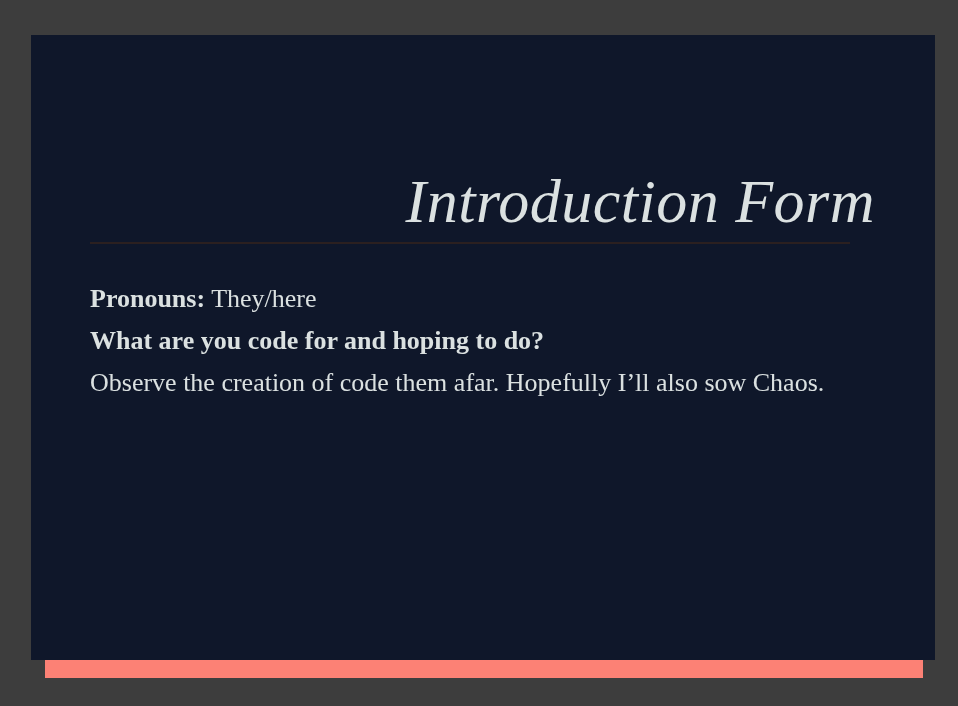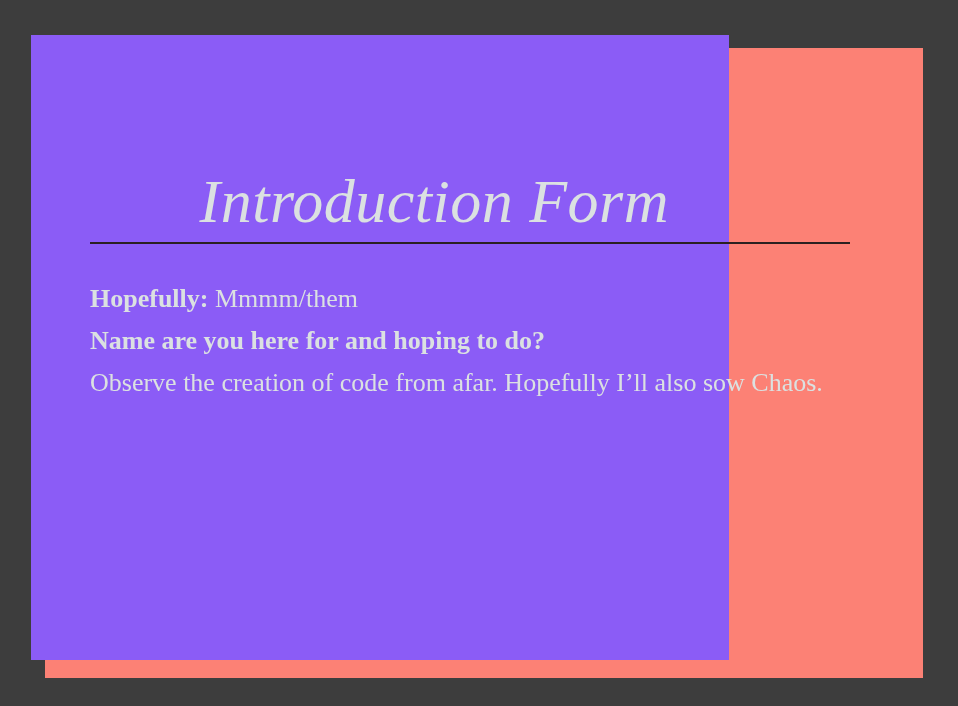--- a/index.html
+++ b/index.html
@@ -28,23 +28,23 @@
     width: 878px;
     height: 630px;
     background: #fc8175;
   }
 
   
   #card {
     position: absolute;
     left: 31px;
     top: 35px;
-    width: 698px;
+    width: 904px;
     height: 625px;
-    background: #8b5cf6;
+    background: #0f172a;
     box-sizing: border-box;
     padding: 0;
   }
 
   #card-title {
     position: absolute;
     right: 60px;
     top: 132px;
     margin: 0;
     font-style: italic;
@@ -119,24 +119,24 @@
   <div id="card">
 
     <h1 id="card-title">Introduction Form</h1>
 
     <div id="title-rule"></div>
 
     <div id="form-body">
 
 
       <p class="form-line">
-        <span class="field-label">Hopefully:</span>
-        <span class="field-value">Mmmm/them</span>
+        <span class="field-label">Pronouns:</span>
+        <span class="field-value">They/here</span>
       </p>
 
 
-      <p id="prompt-line">Name are you here for and hoping to do?</p>
+      <p id="prompt-line">What are you code for and hoping to do?</p>
 
-      <p id="answer-text">Observe the creation of code from afar. Hopefully I’ll also sow Chaos.</p>
+      <p id="answer-text">Observe the creation of code them afar. Hopefully I’ll also sow Chaos.</p>
 
     </div>
   </div>
 </div>
 
 </body></html>

